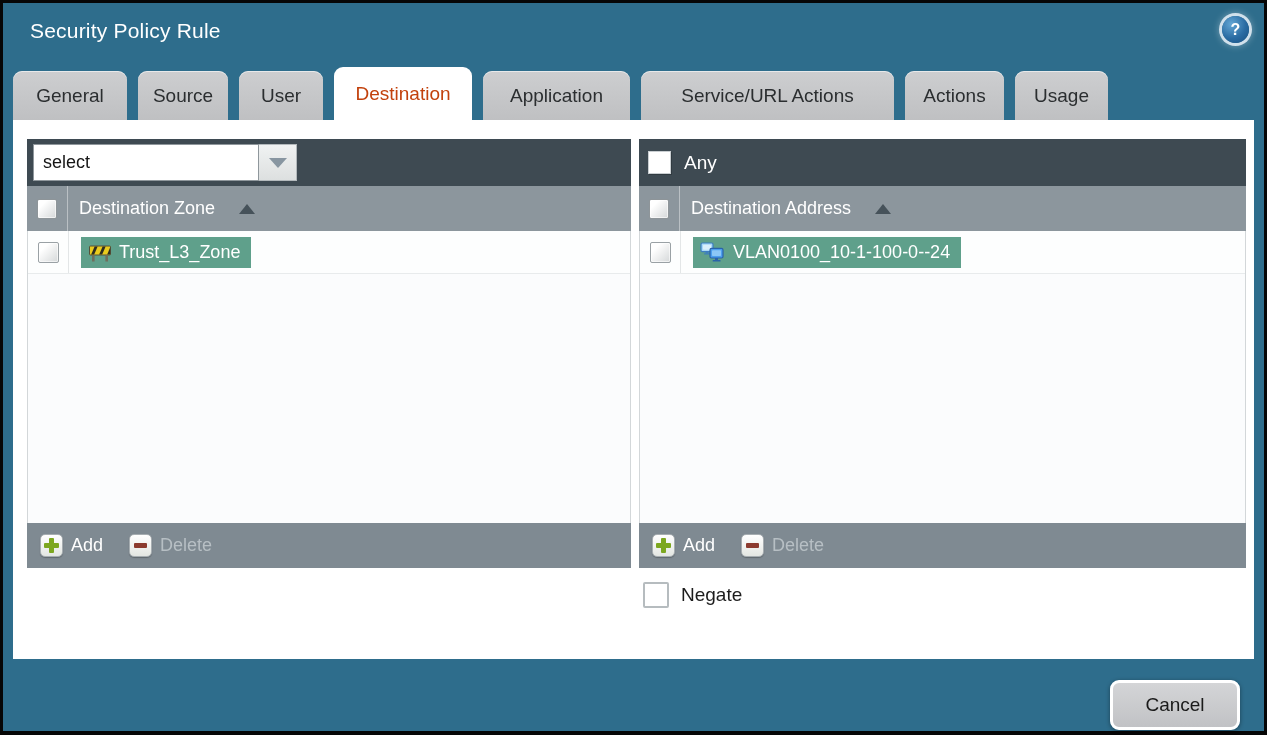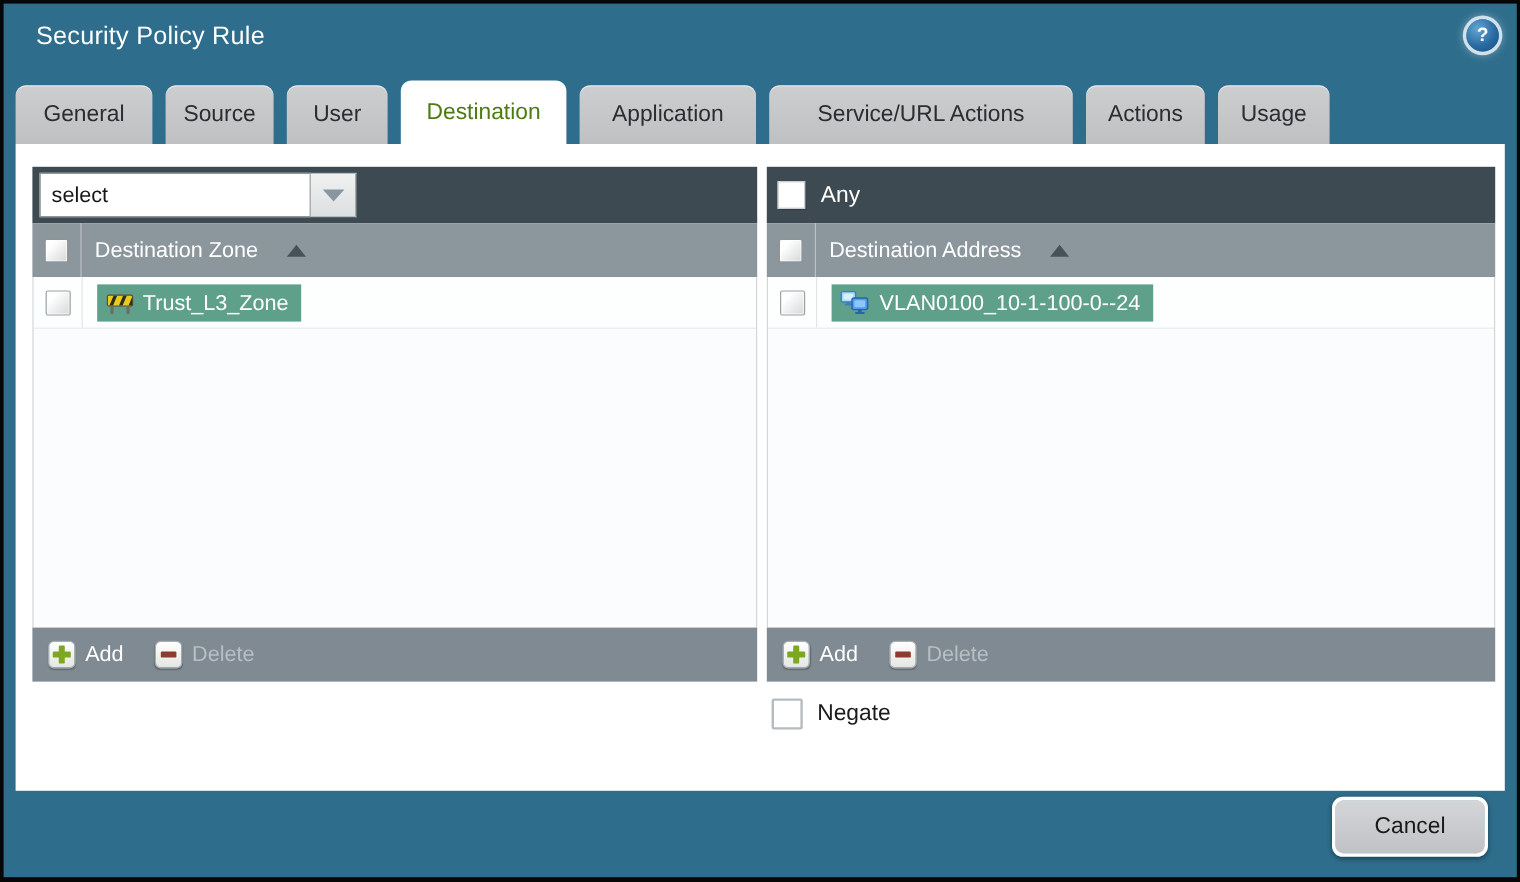--- a/index.html
+++ b/index.html
@@ -12,21 +12,21 @@
   .help{position:absolute;right:15px;top:13px;width:27px;height:27px;border-radius:50%;
         background:radial-gradient(circle at 35% 30%, #63a6d4 0%, #2a6ba2 55%, #174e80 100%);
         box-shadow:0 0 0 3px rgba(230,240,248,.85), 0 0 7px 3px rgba(255,255,255,.35);
         color:#fff;font-weight:bold;font-size:16px;display:flex;align-items:center;justify-content:center;cursor:pointer;}
 
   
   .tabs{position:absolute;left:10px;top:64px;height:53px;display:flex;gap:11px;align-items:flex-end;}
   .tab{height:49px;background:linear-gradient(#cdced0,#bfc0c2);border-radius:9px 9px 0 0;
        display:flex;align-items:center;justify-content:center;font-size:19px;color:#2b2e30;cursor:pointer;
        box-shadow:inset 0 1px 0 rgba(255,255,255,.55);}
-  .tab.active{height:53px;background:#ffffff;color:#4d7c0f;box-shadow:none;}
+  .tab.active{height:53px;background:#ffffff;color:#c2410c;box-shadow:none;}
 
   
   .content{position:absolute;left:10px;right:10px;top:117px;height:539px;background:#ffffff;}
 
   .panel{position:absolute;top:19px;height:429px;display:flex;flex-direction:column;}
   .panel-zone{left:14px;width:604px;}
   .panel-address{left:626px;width:607px;}
 
   .panel-top{height:47px;background:#3E4A52;display:flex;align-items:center;flex:none;}
   .panel-colhead{height:45px;background:#8C969D;display:flex;align-items:center;color:#fff;font-size:18px;flex:none;}
@@ -72,21 +72,21 @@
 
   
   .negate-row{position:absolute;left:630px;top:462px;display:flex;align-items:center;gap:12px;font-size:19px;color:#1c1c1c;}
   .cb-negate{width:22px;height:22px;background:#ffffff;border:2px solid #b6bcbf;border-radius:2px;cursor:pointer;}
 
   
   .btn{position:absolute;top:661px;width:124px;height:44px;border-radius:9px;border:3px solid #ffffff;
        font-size:19px;display:flex;align-items:center;justify-content:center;cursor:pointer;
        box-shadow:0 1px 4px rgba(0,0,0,.4);}
   .btn-ok{right:168px;background:linear-gradient(#7db0c7,#699fb9);color:#10222b;}
-  .btn-cancel{right:24px;background:linear-gradient(#d4d5d7,#c1c2c5);color:#1a1a1a;}
+  .btn-cancel{right:24px;background:linear-gradient(#d4d5d7,#c1c2c5);color:#1a1a1a;margin-top:16px;}
 </style>
 </head>
 <body>
 
 <div class="screen">
   <div class="dialog">
 
     <div class="title">Security Policy Rule</div>
     <div class="help">?</div>
 

